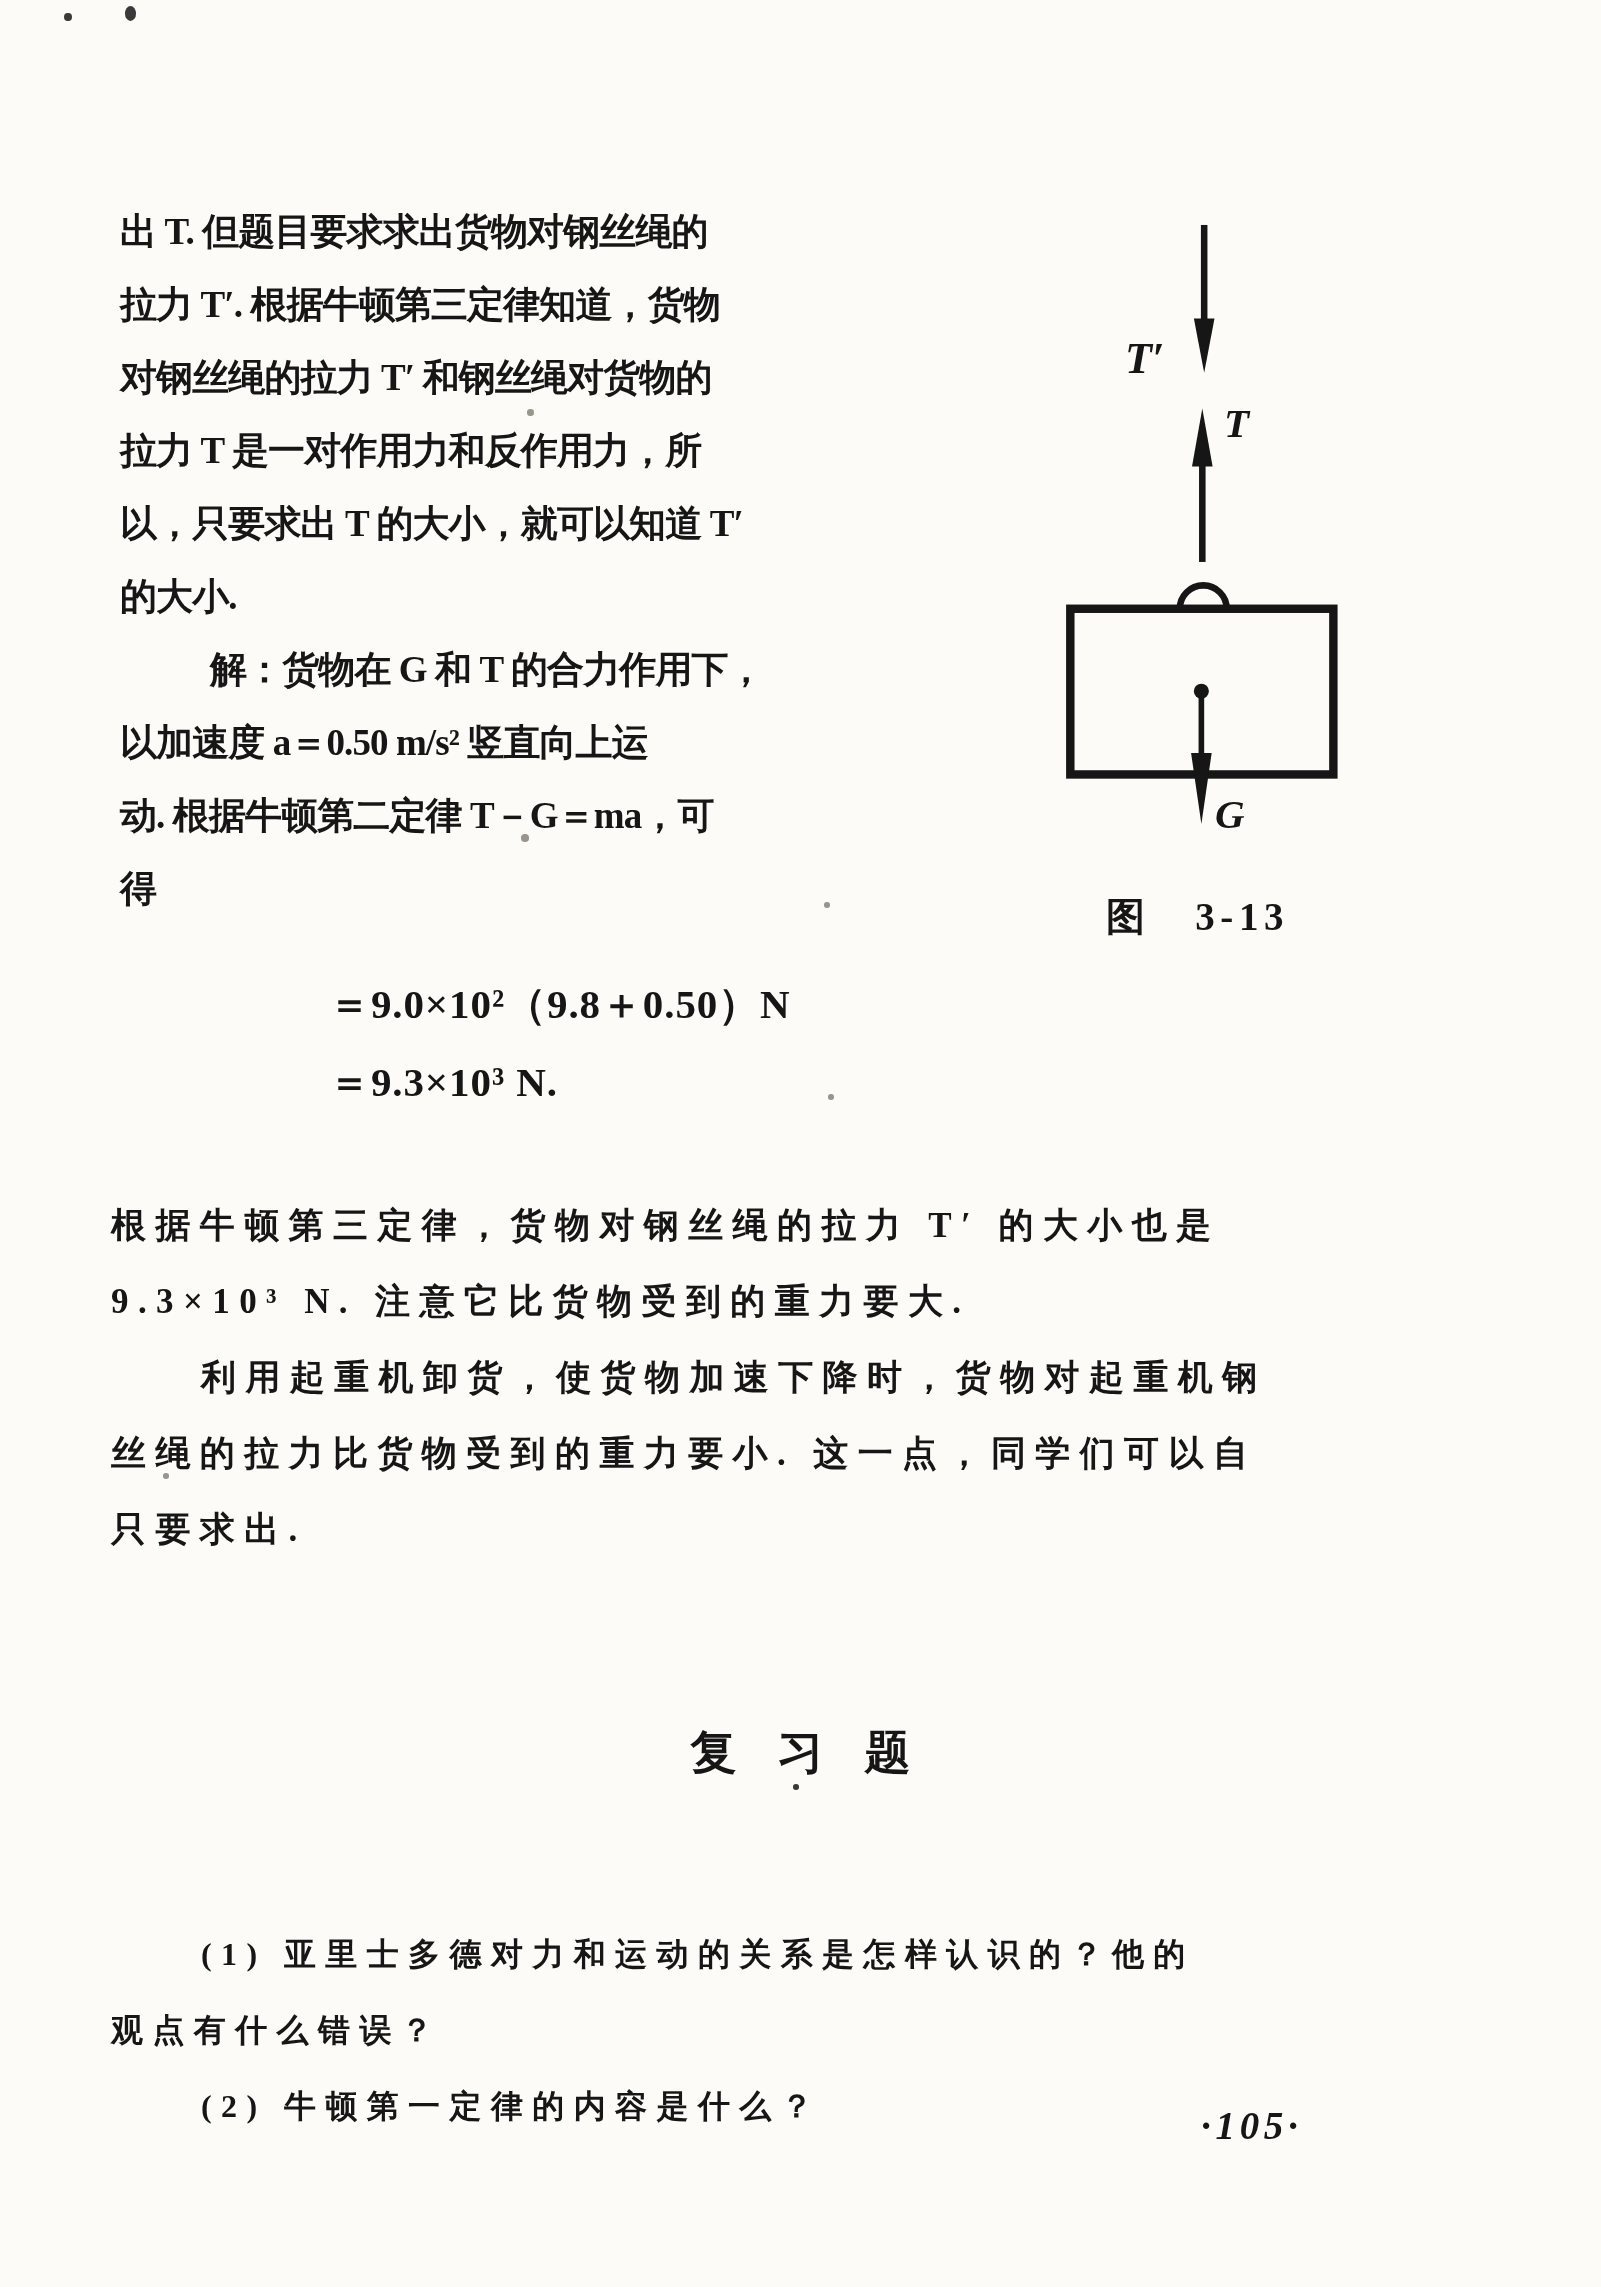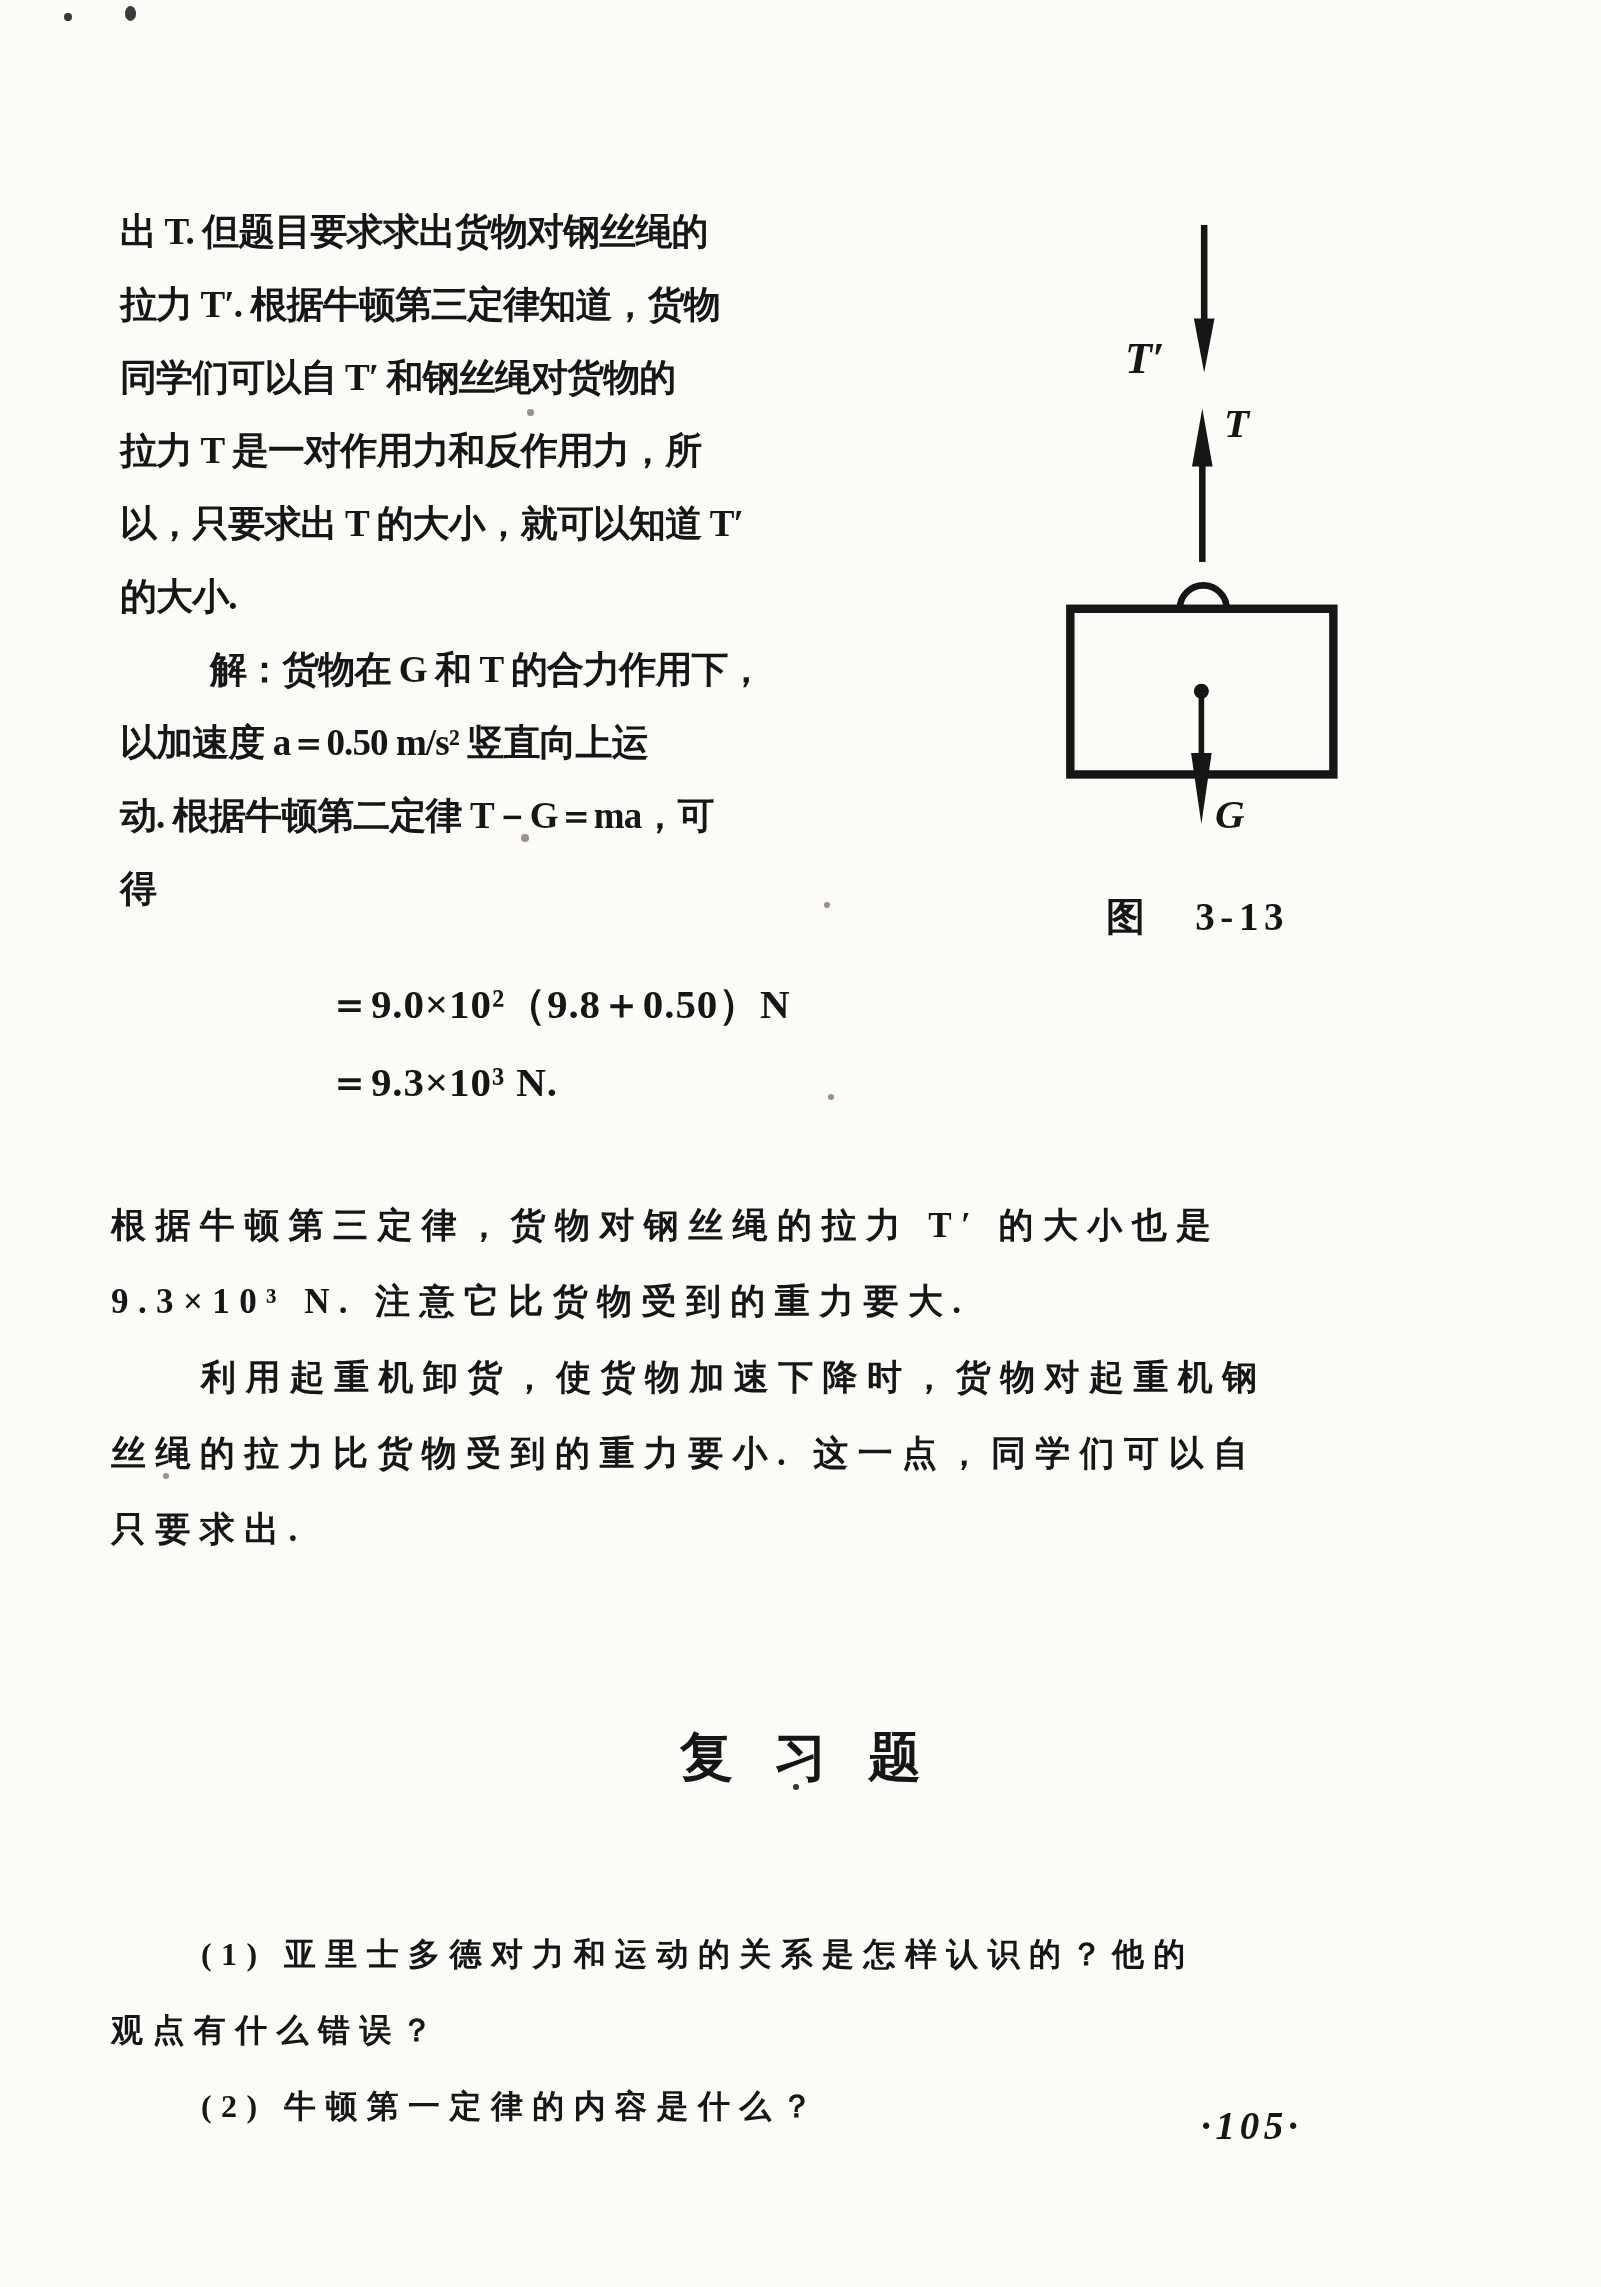--- a/index.html
+++ b/index.html
@@ -26,21 +26,21 @@
   #equations .eq-cont{padding-left:34px;}
   
   #main-par{
     position:absolute;left:111px;top:1188px;
     font-size:35px;line-height:76px;letter-spacing:9.4px;width:1405px;
   }
   #main-par .indent{padding-left:90px;}
   
   #review-heading{
     position:absolute;left:0;top:1722px;width:1601px;
-    text-align:center;font-size:53px;font-weight:700;
+    text-align:center;font-size:46px;font-weight:700;
     letter-spacing:41px;padding-left:41px;box-sizing:border-box;
   }
   
   #questions{
     position:absolute;left:111px;top:1916px;
     font-size:32px;line-height:76px;letter-spacing:9.4px;width:1405px;
   }
   #questions .indent{padding-left:90px;}
   
   #page-number{
@@ -61,21 +61,21 @@
   
   .speck{position:absolute;background:#3a3a3a;border-radius:50%;}
   .speck.light{background:#9a958c;}
 </style>
 </head>
 <body>
 
 <div id="column">
   <div class="line">出 T. 但题目要求求出货物对钢丝绳的</div>
   <div class="line">拉力 T′. 根据牛顿第三定律知道，货物</div>
-  <div class="line">同学们可以自 T′ 和钢丝绳对货物的</div>
+  <div class="line">对钢丝绳的拉力 T′ 和钢丝绳对货物的</div>
   <div class="line">拉力 T 是一对作用力和反作用力，所</div>
   <div class="line">以，只要求出 T 的大小，就可以知道 T′</div>
   <div class="line">的大小.</div>
   <div class="line indent">解：货物在 G 和 T 的合力作用下，</div>
   <div class="line">以加速度 a＝0.50 m/s² 竖直向上运</div>
   <div class="line">动. 根据牛顿第二定律 T－G＝ma，可</div>
   <div class="line">得</div>
 </div>
 
 <div id="equations">

